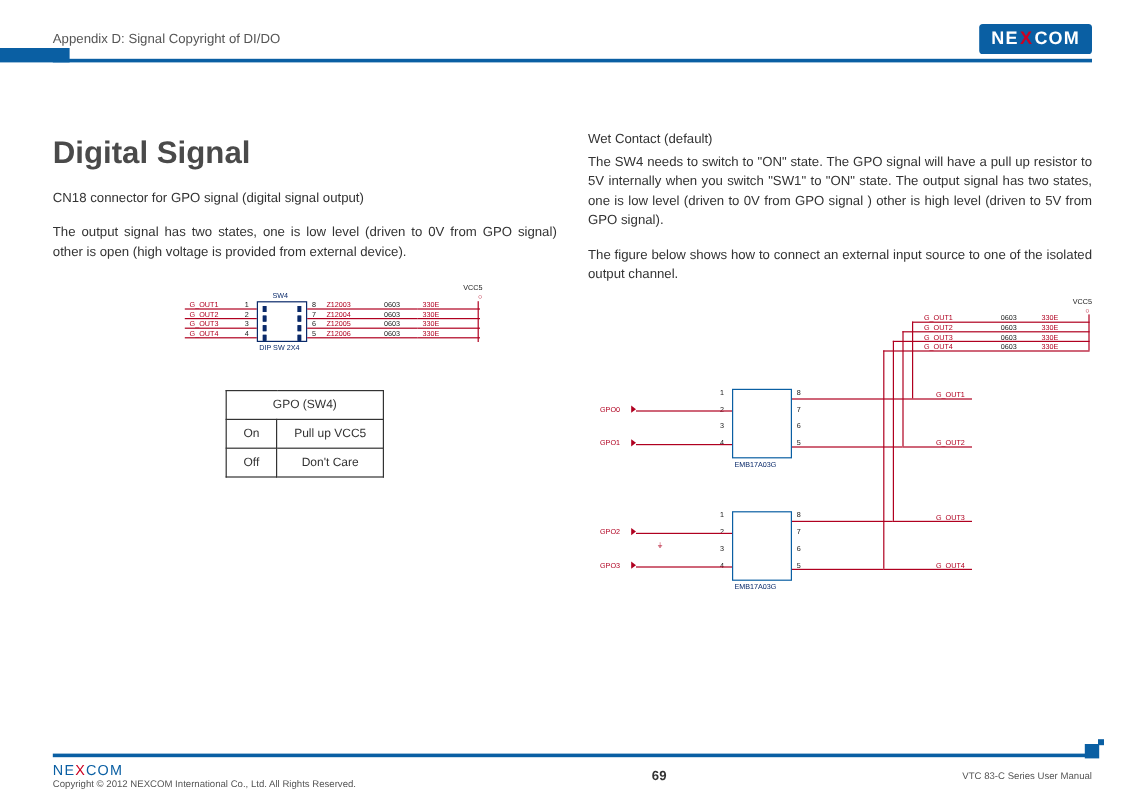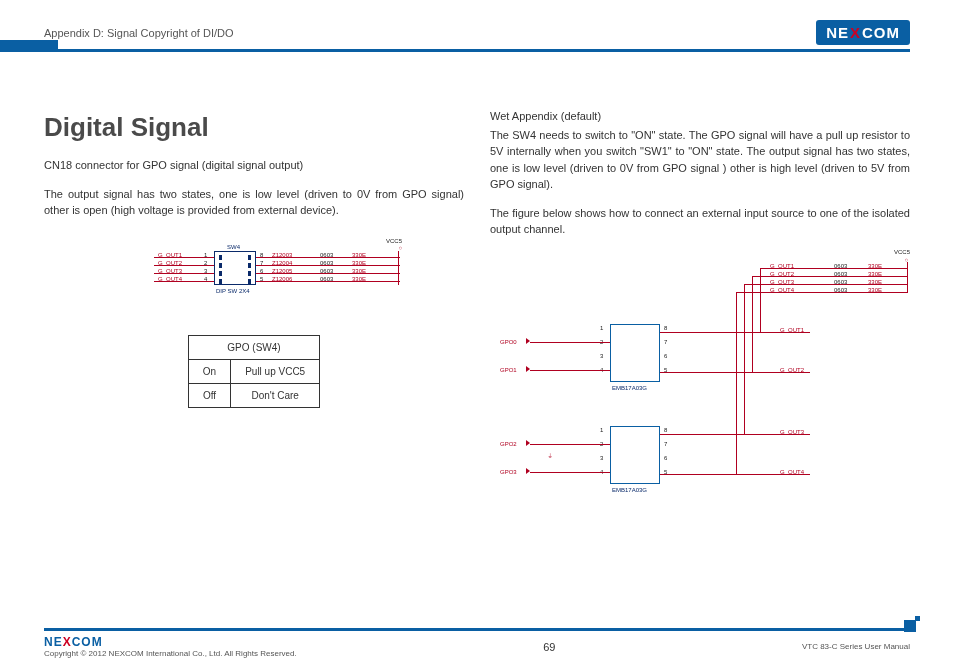--- a/index.html
+++ b/index.html
@@ -30,21 +30,21 @@
     letter-spacing: 1px;
     display: flex;
     align-items: center;
   }
   .logo .x { color: #cc0022; margin: 0 1px; }
   .tab { position:absolute; left:0; top:40px; width:58px; height:12px; background:#0a5fa3; }
   .content { display: flex; gap: 26px; margin-top: 56px; }
   .col { flex: 1; font-size: 11px; line-height: 1.5; text-align: justify; }
   h1 { font-size: 26px; font-weight: 600; color: #4a4a4a; margin-bottom: 10px; }
   .col p { margin-bottom: 12px; }
-  .sw4-table { border-collapse: collapse; margin: 20px auto 0; font-size: 10px; }
+  .sw4-table { border-collapse: collapse; margin: 10px auto 0; font-size: 10px; }
   .sw4-table td { border: 1px solid #333; padding: 4px 14px; text-align: center; }
   .sw4-table .hdr { font-weight: 500; }
   .diagram-sw4 {
     margin: 26px auto 0; width: 300px; height: 70px; position: relative; font-size: 6px;
   }
   .diagram-sw4 .lbl { position: absolute; color: #b00020; font-size: 6px; }
   .diagram-sw4 .blk { position: absolute; color: #222; font-size: 6px; }
   .diagram-sw4 .line-r { position: absolute; height: 1px; background: #b00020; }
   .diagram-sw4 .sw4body { position:absolute; border:1px solid #0a2a6a; }
   .diagram-sw4 .dip { position:absolute; width:3px; height:5px; background:#0a2a6a; border:1px solid #0a2a6a; }
@@ -55,23 +55,23 @@
   .diagram-wet .blk { position:absolute; color:#222; font-size:6px; }
   .diagram-wet .hl { position:absolute; height:1px; background:#b00020; }
   .diagram-wet .vl { position:absolute; width:1px; background:#b00020; }
   .diagram-wet .chip { position:absolute; border:1px solid #0a5fa3; }
   .diagram-wet .arrow { position:absolute; width:0; height:0; border-top:3px solid transparent; border-bottom:3px solid transparent; border-left:4px solid #b00020; }
   .footer {
     position: absolute; left: 44px; right: 44px; bottom: 14px;
     border-top: 3px solid #0a5fa3; padding-top: 4px;
     display: flex; justify-content: space-between; align-items: center; font-size: 8px; color: #555;
   }
-  .footer-logo { color:#0a5fa3; font-weight:bold; font-size:12px; letter-spacing:1px; }
+  .footer-logo { color:#0a5fa3; font-weight:normal; font-size:12px; letter-spacing:1px; }
   .footer-logo .x { color:#cc0022; }
-  .pagenum { font-weight:normal; color:#333; font-size:11px; }
+  .pagenum { font-weight:bold; color:#333; font-size:11px; }
   .corner { position:absolute; right:38px; bottom:40px; width:12px; height:12px; background:#0a5fa3; }
   .corner::after{ content:""; position:absolute; right:-4px; top:-4px; width:5px; height:5px; background:#0a5fa3;}
 </style>
 </head>
 <body>
 
 <div class="page">
   <div class="header">
     <div class="appendix">Appendix D: Signal Copyright of DI/DO</div>
     <div class="logo">
@@ -161,21 +161,21 @@
             </tr>
         <tr>
               <td>Off</td>
               <td>Don't Care</td>
             </tr>
       </tbody>
         </table>
     </div>
 
     <div class="col">
-      <p style="margin-bottom:2px;">Wet Appendix (default)</p>
+      <p style="margin-bottom:2px;">Wet Contact (default)</p>
       <p>The SW4 needs to switch to "ON" state. The GPO signal will have a pull up resistor to 5V internally when you switch "SW1" to "ON" state. The output signal has two states, one is low level (driven to 0V from GPO signal ) other is high level (driven to 5V from GPO signal).</p>
       <p>The figure below shows how to connect an external input source to one of the isolated output channel.</p>
 
       <div class="diagram-wet">
 
         <span class="blk" style="right:0; top:-6px;">VCC5</span>
         <span class="lbl" style="right:2px; top:2px;">○</span>
 
         <span class="lbl" style="left:280px; top:8px;">G_OUT1</span>
         <span class="blk" style="left:344px; top:8px;">0603</span>

